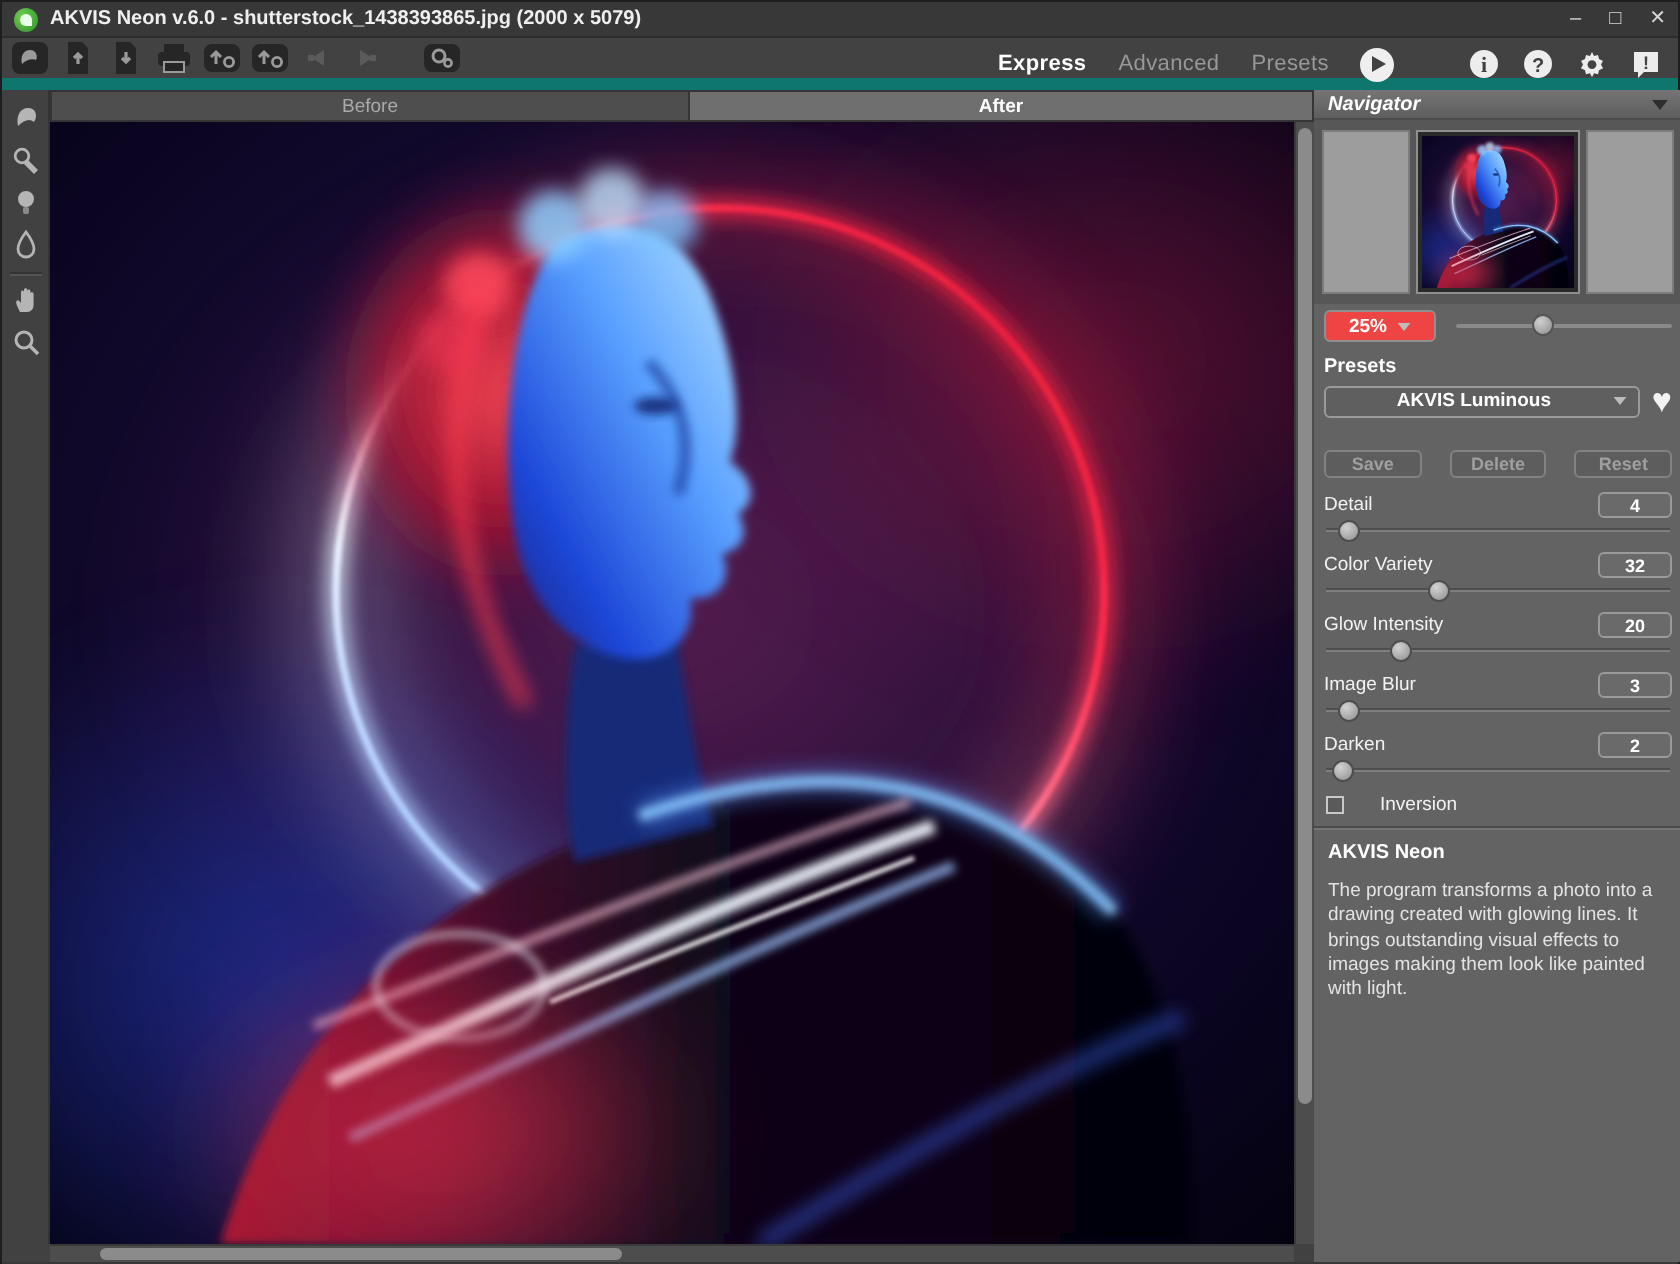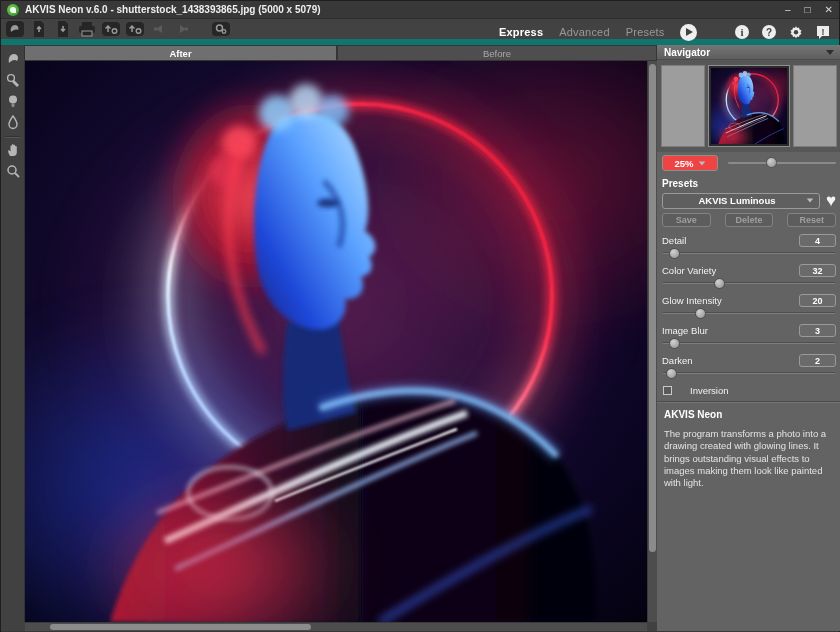--- a/index.html
+++ b/index.html
@@ -54,21 +54,21 @@
   .vscroll .thumb { position:absolute; left:1px; width:7px; border-radius:4px; background:#8b8b8b; }
   .hscroll { position:absolute; left:24px; top:621px; width:622px; height:9px; background:#4d4d4d;
     border-top:1px solid #3a3a3a; }
   .hscroll .thumb { position:absolute; top:1px; height:6px; border-radius:3px; background:#8b8b8b; }
   .corner-bl { position:absolute; left:0; top:621px; width:24px; height:9px; background:#414141; }
   .bottom-strip { position:absolute; left:0; top:630px; right:0; height:2px; background:#383838; }
 
   
   .rightpanel { position:absolute; left:656px; top:44px; width:184px; bottom:0; background:#636363; }
   .nav-header { height:15px; background:linear-gradient(#757575,#5e5e5e); display:flex; align-items:center;
-    padding:0 7px; border-bottom:1px solid #4c4c4c; }
+    padding:0 7px; border-bottom:1px solid #4c4c4c;font-style:italic; }
   .nav-header .lbl { color:#fff; font-size:10px; font-weight:bold; }
   .caret { margin-left:auto; width:0; height:0; border-left:4px solid transparent;
     border-right:4px solid transparent; border-top:5px solid #2e2e2e; }
   .thumb-row { height:92px; background:#575757; display:flex; align-items:center; padding:5px 4px; gap:3px; }
   .thumb-side { flex:1; height:82px; background:#9d9d9d; border:1px solid #7c7c7c; }
   .thumb-center { width:82px; height:82px; background:#2a2a2a; border:1px solid #8f8f8f; padding:2px; }
   .thumb-center svg { display:block; }
   .zoom-row { height:22px; display:flex; align-items:center; padding:0 5px; gap:10px; }
   .zoom-box { width:56px; height:16px; border:1px solid #8f8f8f; border-radius:3px; background:#ef4444;
     display:flex; align-items:center; justify-content:center; gap:4px; color:#fff; font-size:9.5px; font-weight:bold; }
@@ -79,21 +79,21 @@
     background:radial-gradient(circle at 35% 30%, #cfcfcf, #8e8e8e); border:1px solid #555; margin-left:-5px; }
 
   .presets-sec { padding:4px 5px 0 5px; }
   .presets-label { color:#fff; font-size:10px; font-weight:bold; margin-bottom:3px; }
   .preset-row { display:flex; align-items:center; gap:6px; }
   .preset-dd { flex:1; height:16px; border:1px solid #9a9a9a; border-radius:3px; background:#5f5f5f;
     display:flex; align-items:center; padding:0 5px; }
   .preset-dd .val { flex:1; text-align:center; color:#fff; font-size:9.5px; font-weight:bold; }
   .preset-dd .caret { border-top-color:#bdbdbd; transform:scale(.8); margin:0; }
   .heart { color:#f2f2f2; font-size:17px; line-height:1; }
-  .btn-row { display:flex; gap:14px; margin-top:4px; }
+  .btn-row { display:flex; gap:14px; margin-top:16px; }
   .pbtn { flex:1; height:14px; border:1px solid #828282; border-radius:3px; background:#5d5d5d;
     color:#9f9f9f; font-size:9px; font-weight:bold; display:flex; align-items:center; justify-content:center; }
 
   .sliders { padding:7px 5px 0 5px; }
   .slider-block { margin-bottom:4px; }
   .sl-top { display:flex; align-items:center; justify-content:space-between; height:13px; }
   .sl-label { color:#f2f2f2; font-size:9.5px; }
   .sl-value { width:37px; height:13px; border:1px solid #9a9a9a; border-radius:3px; background:#6a6a6a;
     color:#fff; font-size:9px; font-weight:bold; display:flex; align-items:center; justify-content:center; }
   .sl-track-wrap { position:relative; height:13px; }
@@ -211,21 +211,21 @@
       <ellipse cx="195" cy="505" rx="135" ry="95" fill="url(#chestRed)" opacity=".75" filter="url(#b25)"></ellipse>
       <path d="M355,561 C430,515 505,472 566,448" fill="none" stroke="#3f6bff" stroke-width="5" opacity=".8" filter="url(#b5)"></path>
     </symbol>
   </defs>
 </svg>
 
 <div class="window">
 
   <div class="titlebar">
     <div class="app-logo"></div>
-    <div class="title-text">AKVIS Neon v.6.0 - shutterstock_1438393865.jpg (5000 x 5079)</div>
+    <div class="title-text">AKVIS Neon v.6.0 - shutterstock_1438393865.jpg (2000 x 5079)</div>
     <div class="win-btns">
       <span>–</span>
       <span>□</span>
       <span>✕</span>
     </div>
   </div>
 
   <div class="toolbar">
     <div class="tb-group">
       <span class="tb-icon">
@@ -354,22 +354,22 @@
     </span>
     <span class="tool">
       <svg width="16" height="16" viewBox="0 0 16 16">
           <circle cx="7" cy="7" r="4" fill="none" stroke="#b5b5b5" stroke-width="1.5"></circle>
           <path d="M10,10 L14,14" stroke="#b5b5b5" stroke-width="1.8"></path>
         </svg>
     </span>
   </div>
 
   <div class="tabs">
+    <div class="tab tab-before">Before</div>
     <div class="tab tab-after">After</div>
-    <div class="tab tab-before">Before</div>
   </div>
 
   <div class="canvas">
     <svg width="622" height="561" viewBox="0 0 622 561">
       <use href="#artwork"></use>
     </svg>
   </div>
 
   <div class="vscroll">
     <div class="thumb" id="vthumb" style="top: 0.5%; height: 87%;"></div>

